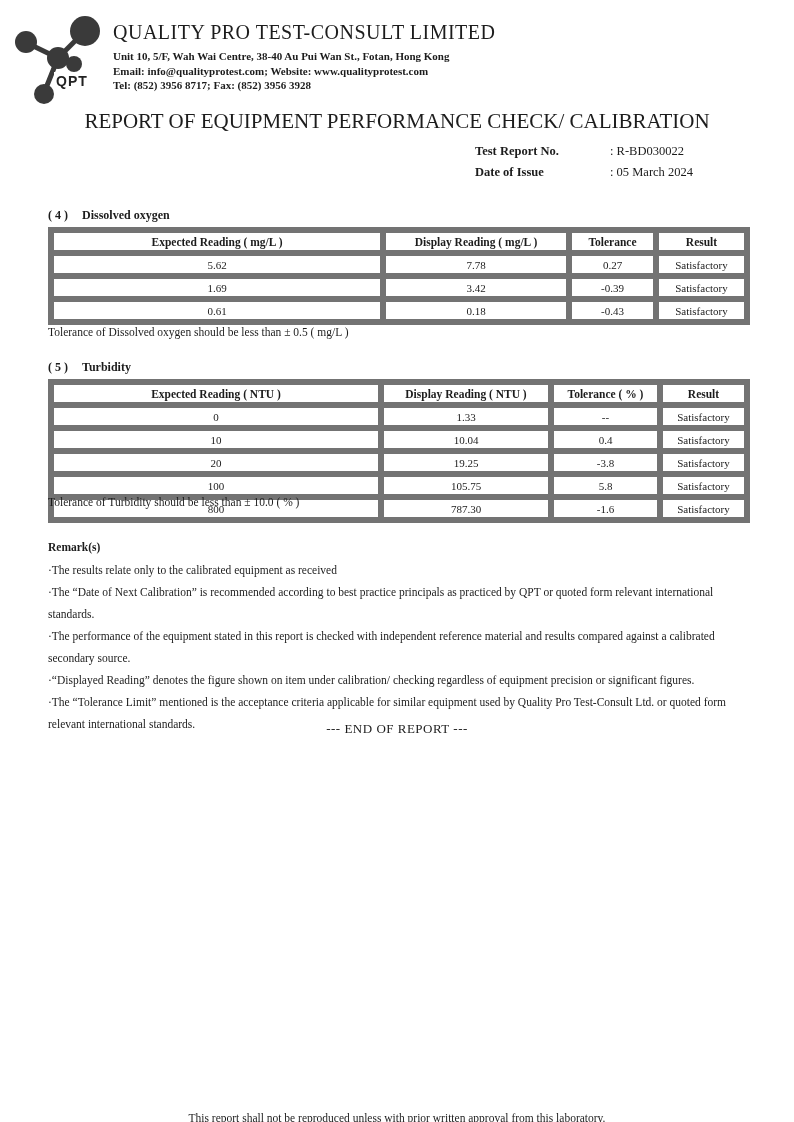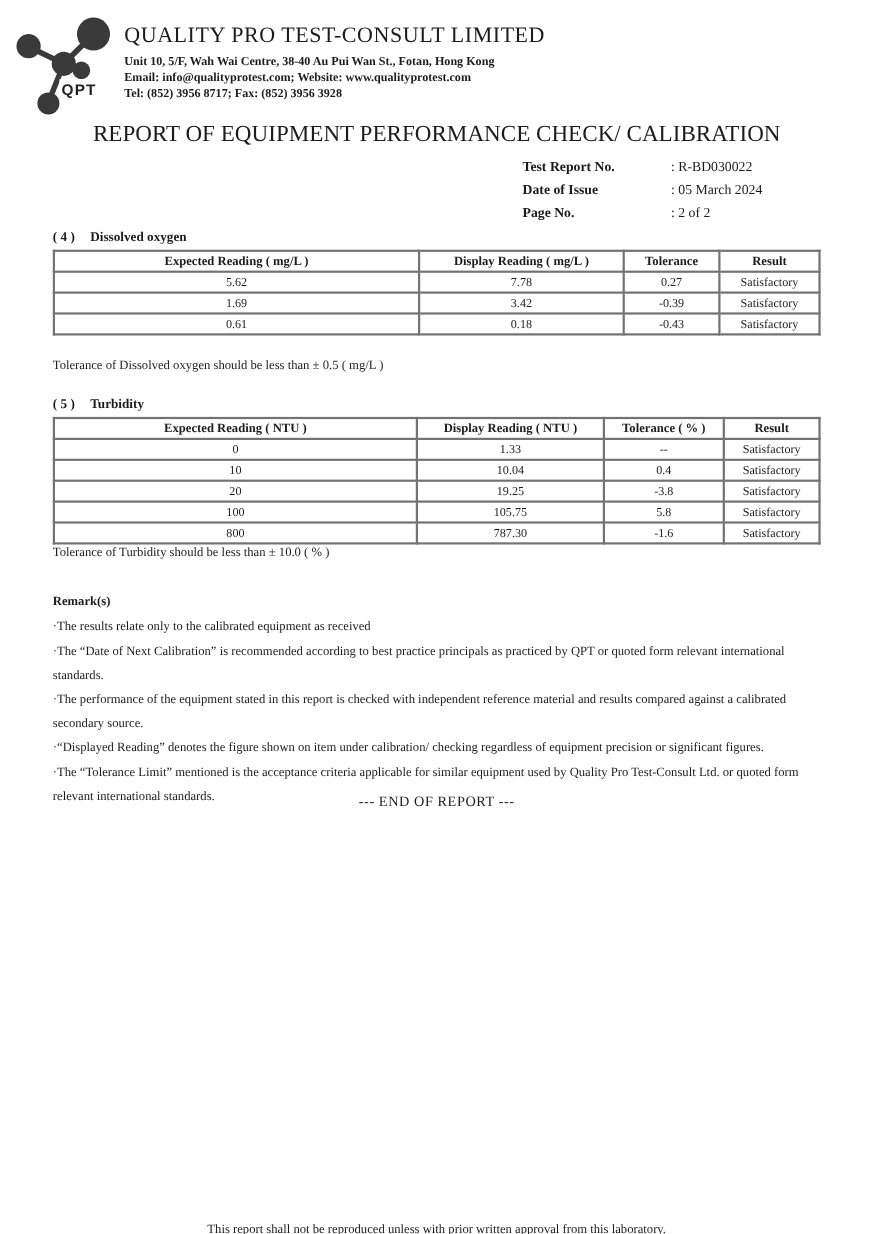--- a/index.html
+++ b/index.html
@@ -35,21 +35,21 @@
   
   .section-heading { position: absolute; left: 48px; font-size: 12px; font-weight: bold; white-space: nowrap; }
   .section-heading .sec-name { margin-left: 14px; }
 
   table.rtable {
     position: absolute; left: 48px; width: 696px;
     border-collapse: collapse; table-layout: fixed;
     border: 2px solid #1c1c1c;
   }
   table.rtable th, table.rtable td {
-    border: 2px solid #737373;
+    border: 6px solid #737373;
     height: 17px;
     padding: 0 2px;
     text-align: center;
     vertical-align: middle;
     overflow: hidden;
   }
   table.rtable th { font-size: 11.5px; font-weight: bold; }
   table.rtable td { font-size: 11px; font-weight: normal; }
 
   .footnote { position: absolute; left: 48px; font-size: 11.5px; white-space: nowrap; }
@@ -101,23 +101,20 @@
 
   <div class="report-title">REPORT OF EQUIPMENT PERFORMANCE CHECK/ CALIBRATION</div>
 
   <div class="meta">
     <div class="meta-row">
       <span class="meta-label">Test Report No.</span><span class="meta-value">: R-BD030022</span>
     </div>
     <div class="meta-row">
       <span class="meta-label">Date of Issue</span><span class="meta-value">: 05 March 2024</span>
     </div>
-    <div class="meta-row">
-      <span class="meta-label">Page No.</span><span class="meta-value">: 2 of 2</span>
-    </div>
   </div>
 
   <div class="section-heading" style="top:208px;">
     <span class="sec-num">( 4 )</span><span class="sec-name">Dissolved oxygen</span>
   </div>
 
   <table class="rtable" style="top:227px;">
     <colgroup>
         <col style="width:332px">
         <col style="width:186px">

